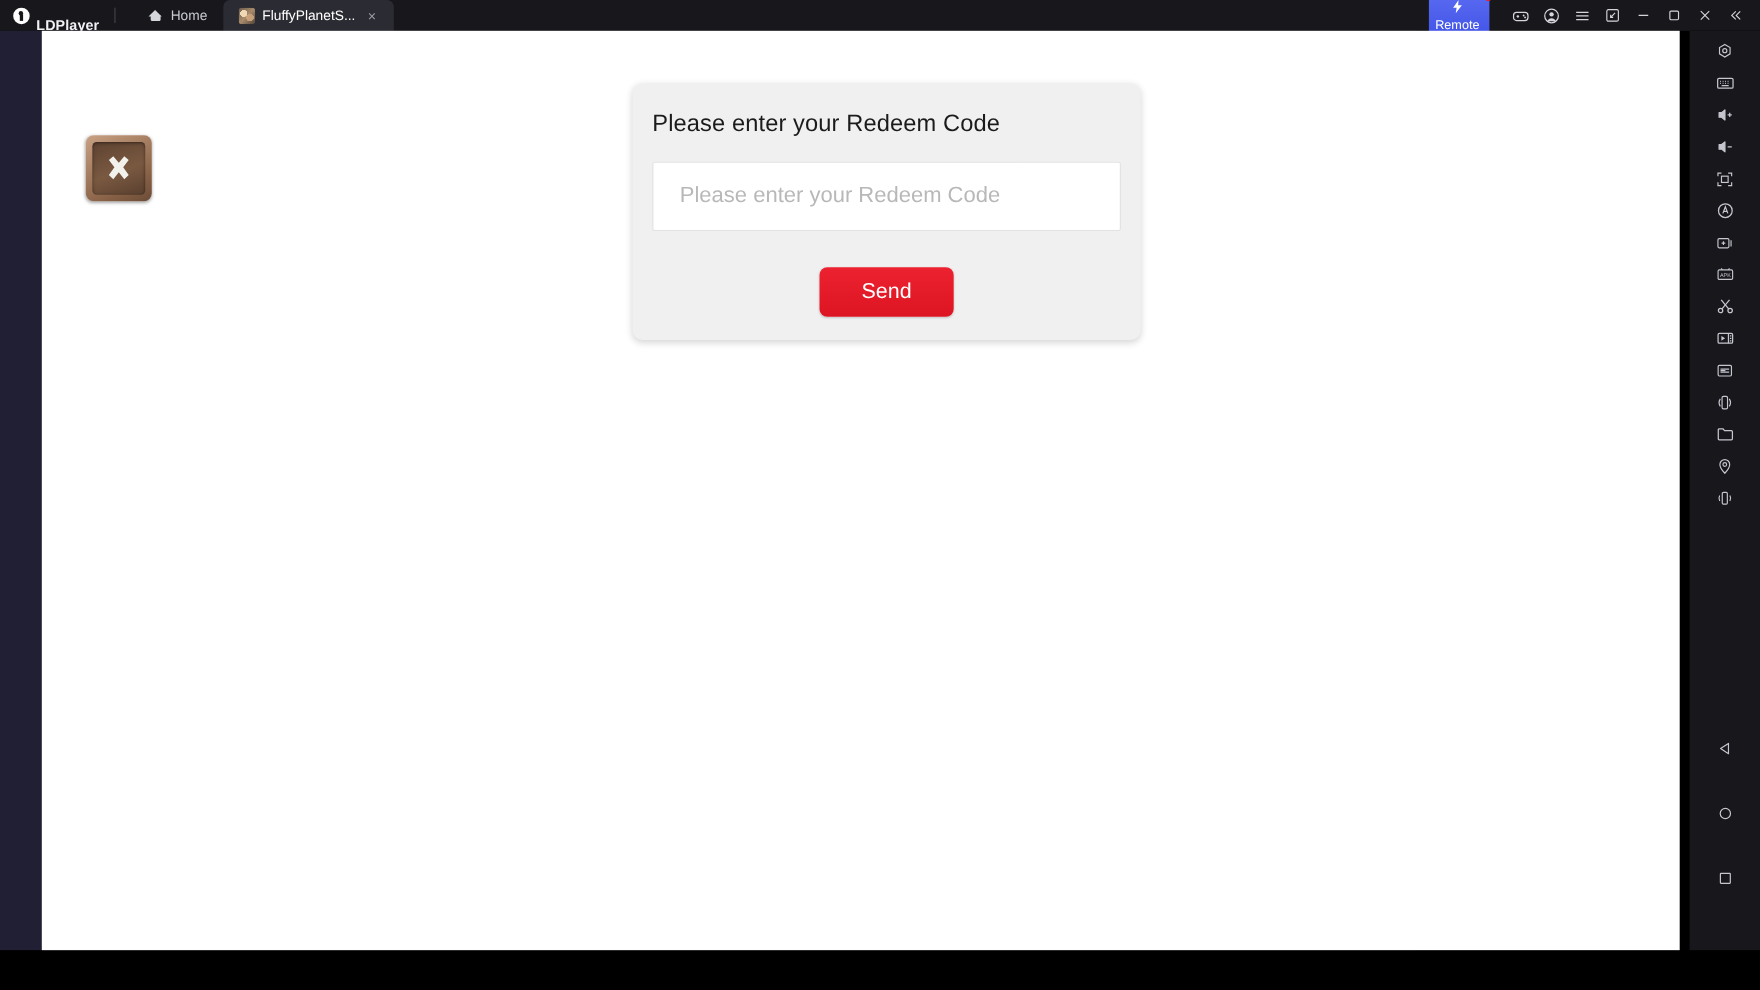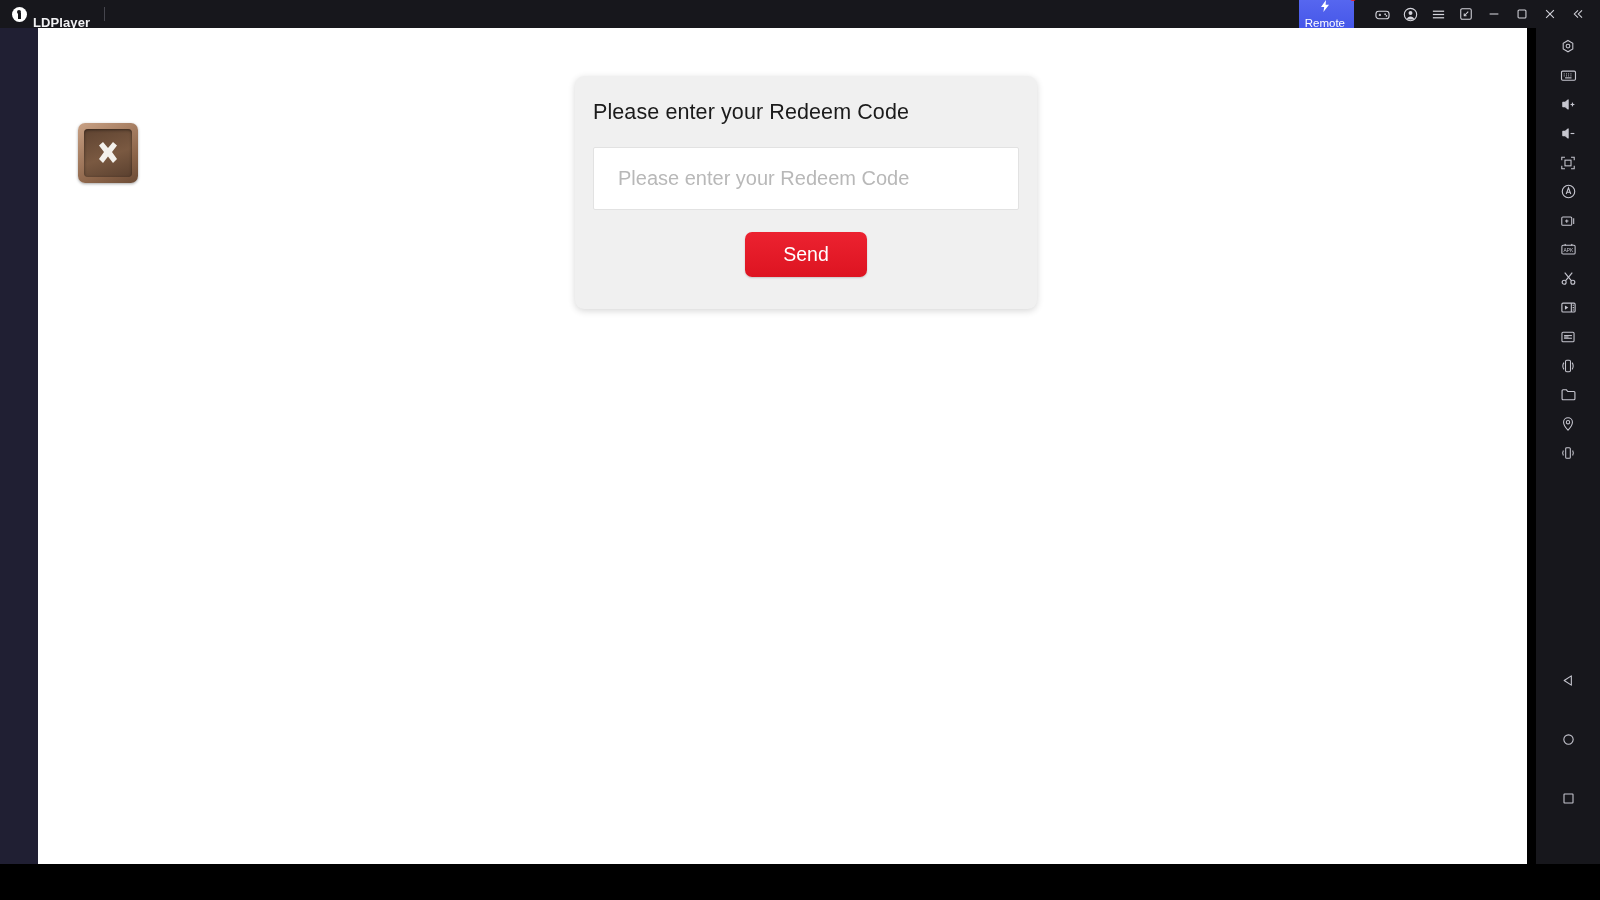--- a/index.html
+++ b/index.html
@@ -175,20 +175,21 @@
   .send-row { display: flex; justify-content: center; margin-top: 22px; }
   .send-btn {
     background: linear-gradient(180deg,#ec2230,#dd1421);
     color: #ffffff;
     font-size: 19.5px;
     font-family: "Liberation Sans", sans-serif;
     border: none; border-radius: 7px;
     padding: 11px 38px;
     cursor: pointer;
     box-shadow: 0 1px 2px rgba(0,0,0,.18);
+    margin-top: 11px;
   }
 
   
   .sidebar {
     position: absolute; right: 0; top: 28px;
     width: 64px; height: 836px;
     background: #17171c;
     display: flex; flex-direction: column; align-items: center;
   }
   .sb-top { padding-top: 4px; display: flex; flex-direction: column; align-items: center; }
@@ -213,20 +214,31 @@
 <div id="app">
 
   <div class="titlebar">
 
     <div class="brand">
       <div class="brand-logo"></div>
       <span class="brand-name">LDPlayer</span>
     </div>
     <div class="brand-sep"></div>
 
+    <div class="tabs">
+      <div class="tab">
+        <span class="tab-home-icon"></span>
+        <span class="tab-label">Home</span>
+      </div>
+      <div class="tab active">
+        <span class="tab-app-icon"></span>
+        <span class="tab-label">FluffyPlanetS...</span>
+        <span class="tab-close">×</span>
+      </div>
+    </div>
 
     <div class="tb-right">
 
       <div class="remote-pill">
         <svg class="bolt" viewBox="0 0 10 12">
           <polygon points="6,0 1,7 4.2,7 3.4,12 9,4.8 5.6,4.8" fill="#ffffff"></polygon>
         </svg>
         <span>Remote</span>
         <span class="remote-dot"></span>
       </div>

